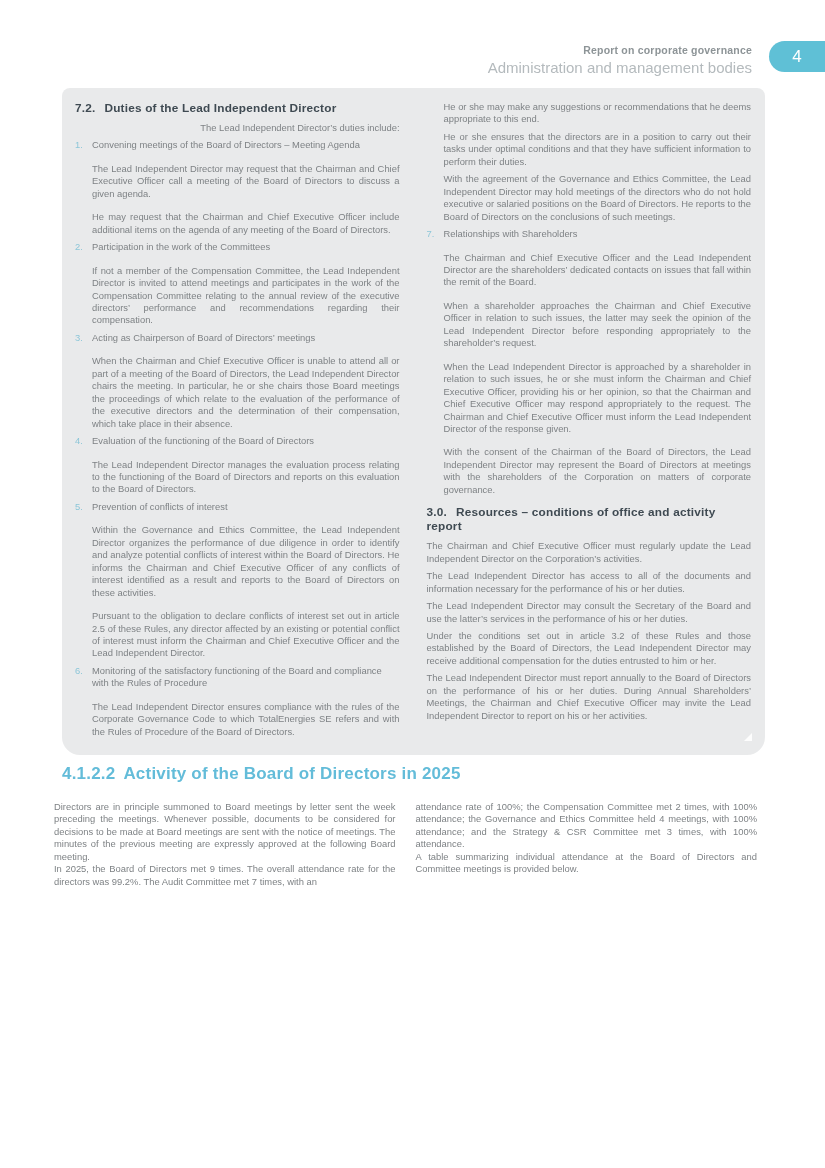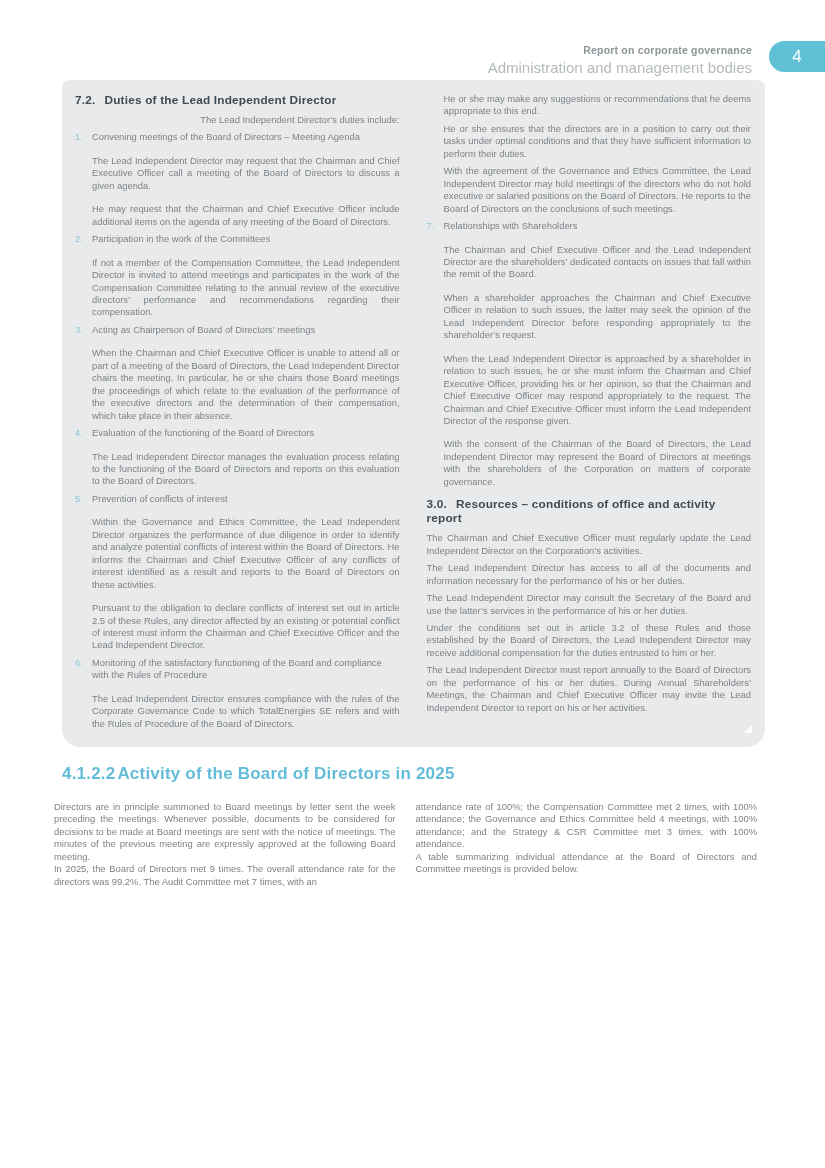--- a/index.html
+++ b/index.html
@@ -19,21 +19,21 @@
   .hdr-sub { font-size: 15px; color: #b4babd; margin-top: 3px; }
   .chapter-badge {
     position: absolute; top: 41px; right: 0; width: 56px; height: 31px;
     background: #5fc0d6; border-radius: 16px 0 0 16px;
     color: #ffffff; font-size: 17px;
     display: flex; align-items: center; justify-content: center;
   }
 
   
   .panel {
-    position: absolute; top: 80px; left: 62px; width: 703px; height: 667px;
+    position: absolute; top: 88px; left: 62px; width: 703px; height: 667px;
     background: #e9eaeb; border-radius: 8px 8px 18px 18px;
     padding: 13px 14px 0 13px;
     display: flex; gap: 27px;
   }
   .pcol { flex: 1; min-width: 0; }
 
   .sec-h { margin: 0 0 7px 0; font-size: 11.8px; color: #3f4a52; font-weight: bold; letter-spacing: .2px; }
   .sec-h .snum { margin-right: 9px; }
   .sec-h.mt { margin-top: 9px; }
 
@@ -56,21 +56,21 @@
     width: 0; height: 0;
     border-left: 8px solid transparent;
     border-bottom: 8px solid #fdfdfd;
   }
 
   
   .big-h {
     position: absolute; top: 764px; left: 62px; margin: 0;
     font-size: 17px; font-weight: bold; color: #63bcd9; letter-spacing: .2px;
   }
-  .big-h .bnum { margin-right: 2px; }
+  .big-h .bnum { margin-right: 8px; }
 
   
   .two-col { position: absolute; top: 801px; left: 54px; width: 703px; display: flex; gap: 20px; }
   .bcol { flex: 1; min-width: 0; }
   .bcol p + p { margin-top: 0; }
 
   
   .footer {
     position: absolute; top: 1121px; right: 25px;
     display: flex; align-items: baseline;

